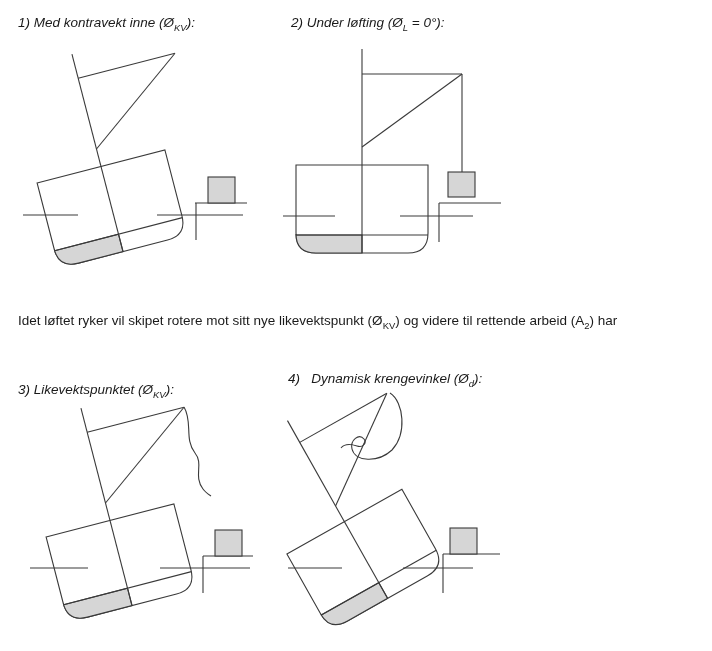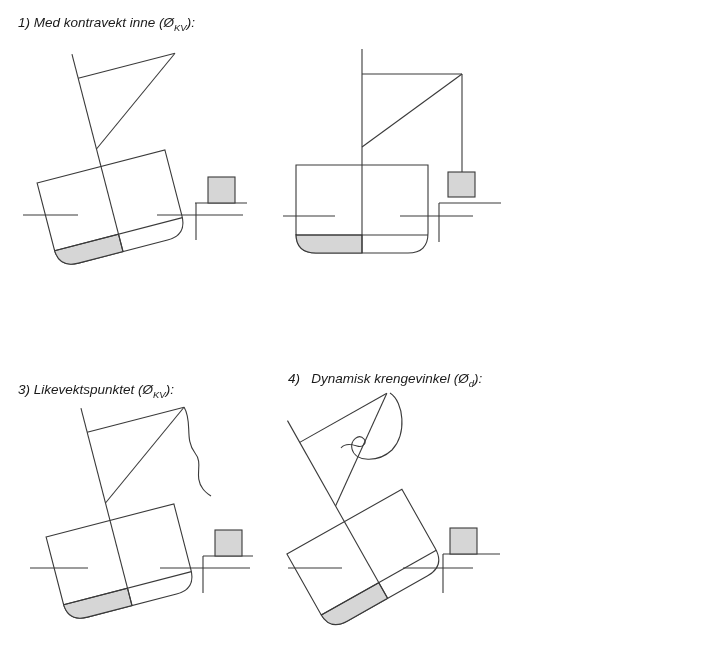--- a/index.html
+++ b/index.html
@@ -26,22 +26,24 @@
   .hull { stroke:var(--line); stroke-width:1.1; fill:var(--bg); }
   .shade{ stroke:var(--line); stroke-width:1.1; fill:var(--shade); }
 </style>
 </head>
 <body>
 
 <div class="page">
 
   <div id="cap1" class="caption"><span>1) Med kontravekt inne (Ø</span><sub>KV</sub><span>):</span></div>
 
+  <div id="cap2" class="caption"><span>2) Under løfting (Ø</span><sub>L</sub><span> = 0°):</span></div>
 
   <div class="para">
+    <div><span>Idet løftet ryker vil skipet rotere mot sitt nye likevektspunkt (Ø</span><sub>KV</sub><span>) og videre til rettende arbeid (A</span><sub>2</sub><span>) har</span></div>
   </div>
 
   <div id="cap3" class="caption"><span>3) Likevektspunktet (Ø</span><sub>KV</sub><span>):</span></div>
 
   <div id="cap4" class="caption"><span>4)&nbsp;&nbsp; Dynamisk krengevinkel (Ø</span><sub>d</sub><span>):</span></div>
 
   <svg class="figures" width="712" height="651" viewBox="0 0 712 651" aria-hidden="true">
 
     <g>
       <g transform="translate(112,209) rotate(-14.5)">

